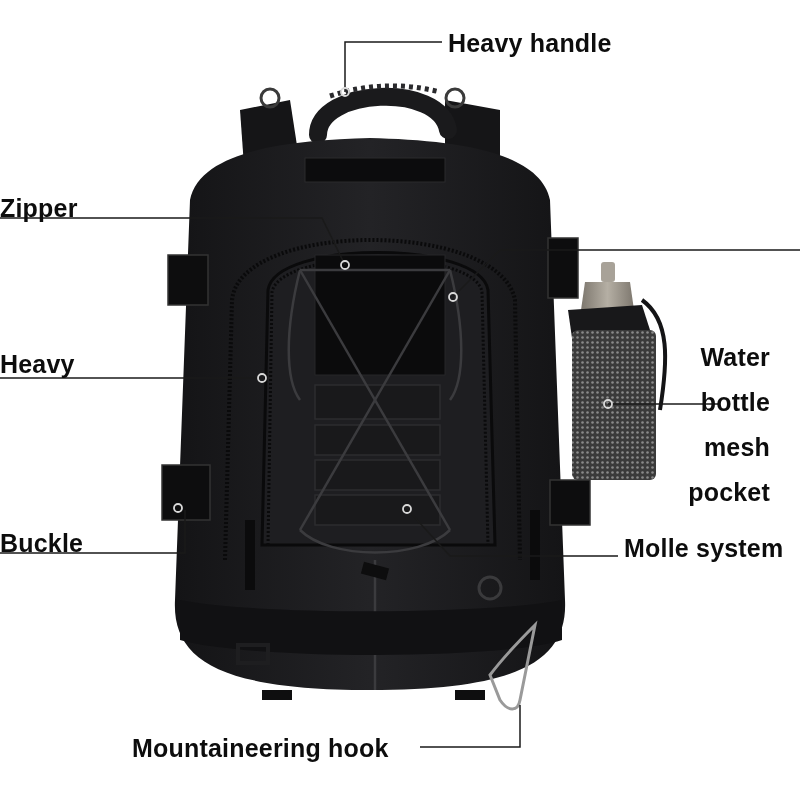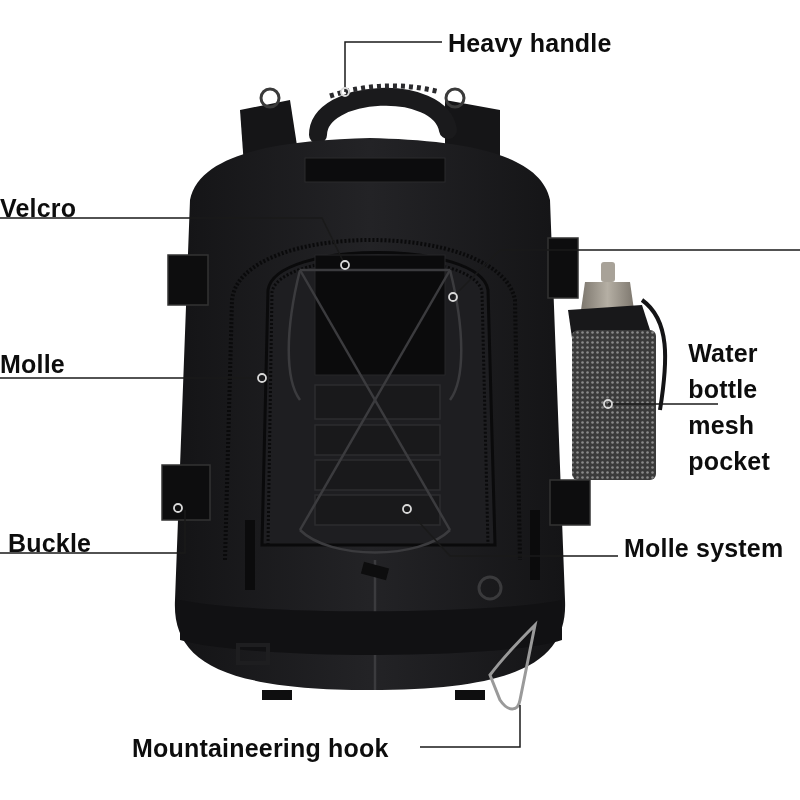--- a/index.html
+++ b/index.html
@@ -8,21 +8,21 @@
     #stage { position: absolute; left: 0; top: 0; width: 772px; height: 800px; }
     .label {
       position: absolute;
       font-weight: bold;
       font-size: 25px;
       color: #0d0d0d;
       line-height: 1;
       white-space: nowrap;
       letter-spacing: 0.2px;
     }
-    .label.multi { text-align: left; line-height: 36px; white-space: pre-line; }
+    .label.multi { text-align: right; line-height: 45px; white-space: pre-line; }
     svg { position: absolute; left: 0; top: 0; }
   </style>
 </head>
 <body>
 
 <div id="stage">
 
   <svg width="800" height="800" viewBox="0 0 800 800">
     <defs>
       <pattern id="mesh" width="5" height="5" patternUnits="userSpaceOnUse">
@@ -130,22 +130,22 @@
       <circle cx="345" cy="265" r="4"></circle>
       <circle cx="453" cy="297" r="4"></circle>
       <circle cx="262" cy="378" r="4"></circle>
       <circle cx="178" cy="508" r="4"></circle>
       <circle cx="608" cy="404" r="4"></circle>
       <circle cx="407" cy="509" r="4"></circle>
     </g>
   </svg>
 
   <div class="label" style="left:448px; top:31px;">Heavy handle</div>
-  <div class="label" style="left:0px; top:196px;">Velcro</div>
-  <div class="label" style="left:0px; top:352px;">Molle</div>
+  <div class="label" style="left:0px; top:196px;">Zipper</div>
+  <div class="label" style="left:0px; top:352px;">Heavy</div>
   <div class="label multi" style="right:2px; top:335px;">Water
 bottle
 mesh
 pocket</div>
-  <div class="label" style="left:0px; top:531px;padding-left:8px;">Buckle</div>
+  <div class="label" style="left:0px; top:531px;">Buckle</div>
   <div class="label" style="left:132px; top:736px;">Mountaineering hook</div>
   <div class="label" style="left:624px; top:536px;">Molle system</div>
 </div>
 
 </body></html>

